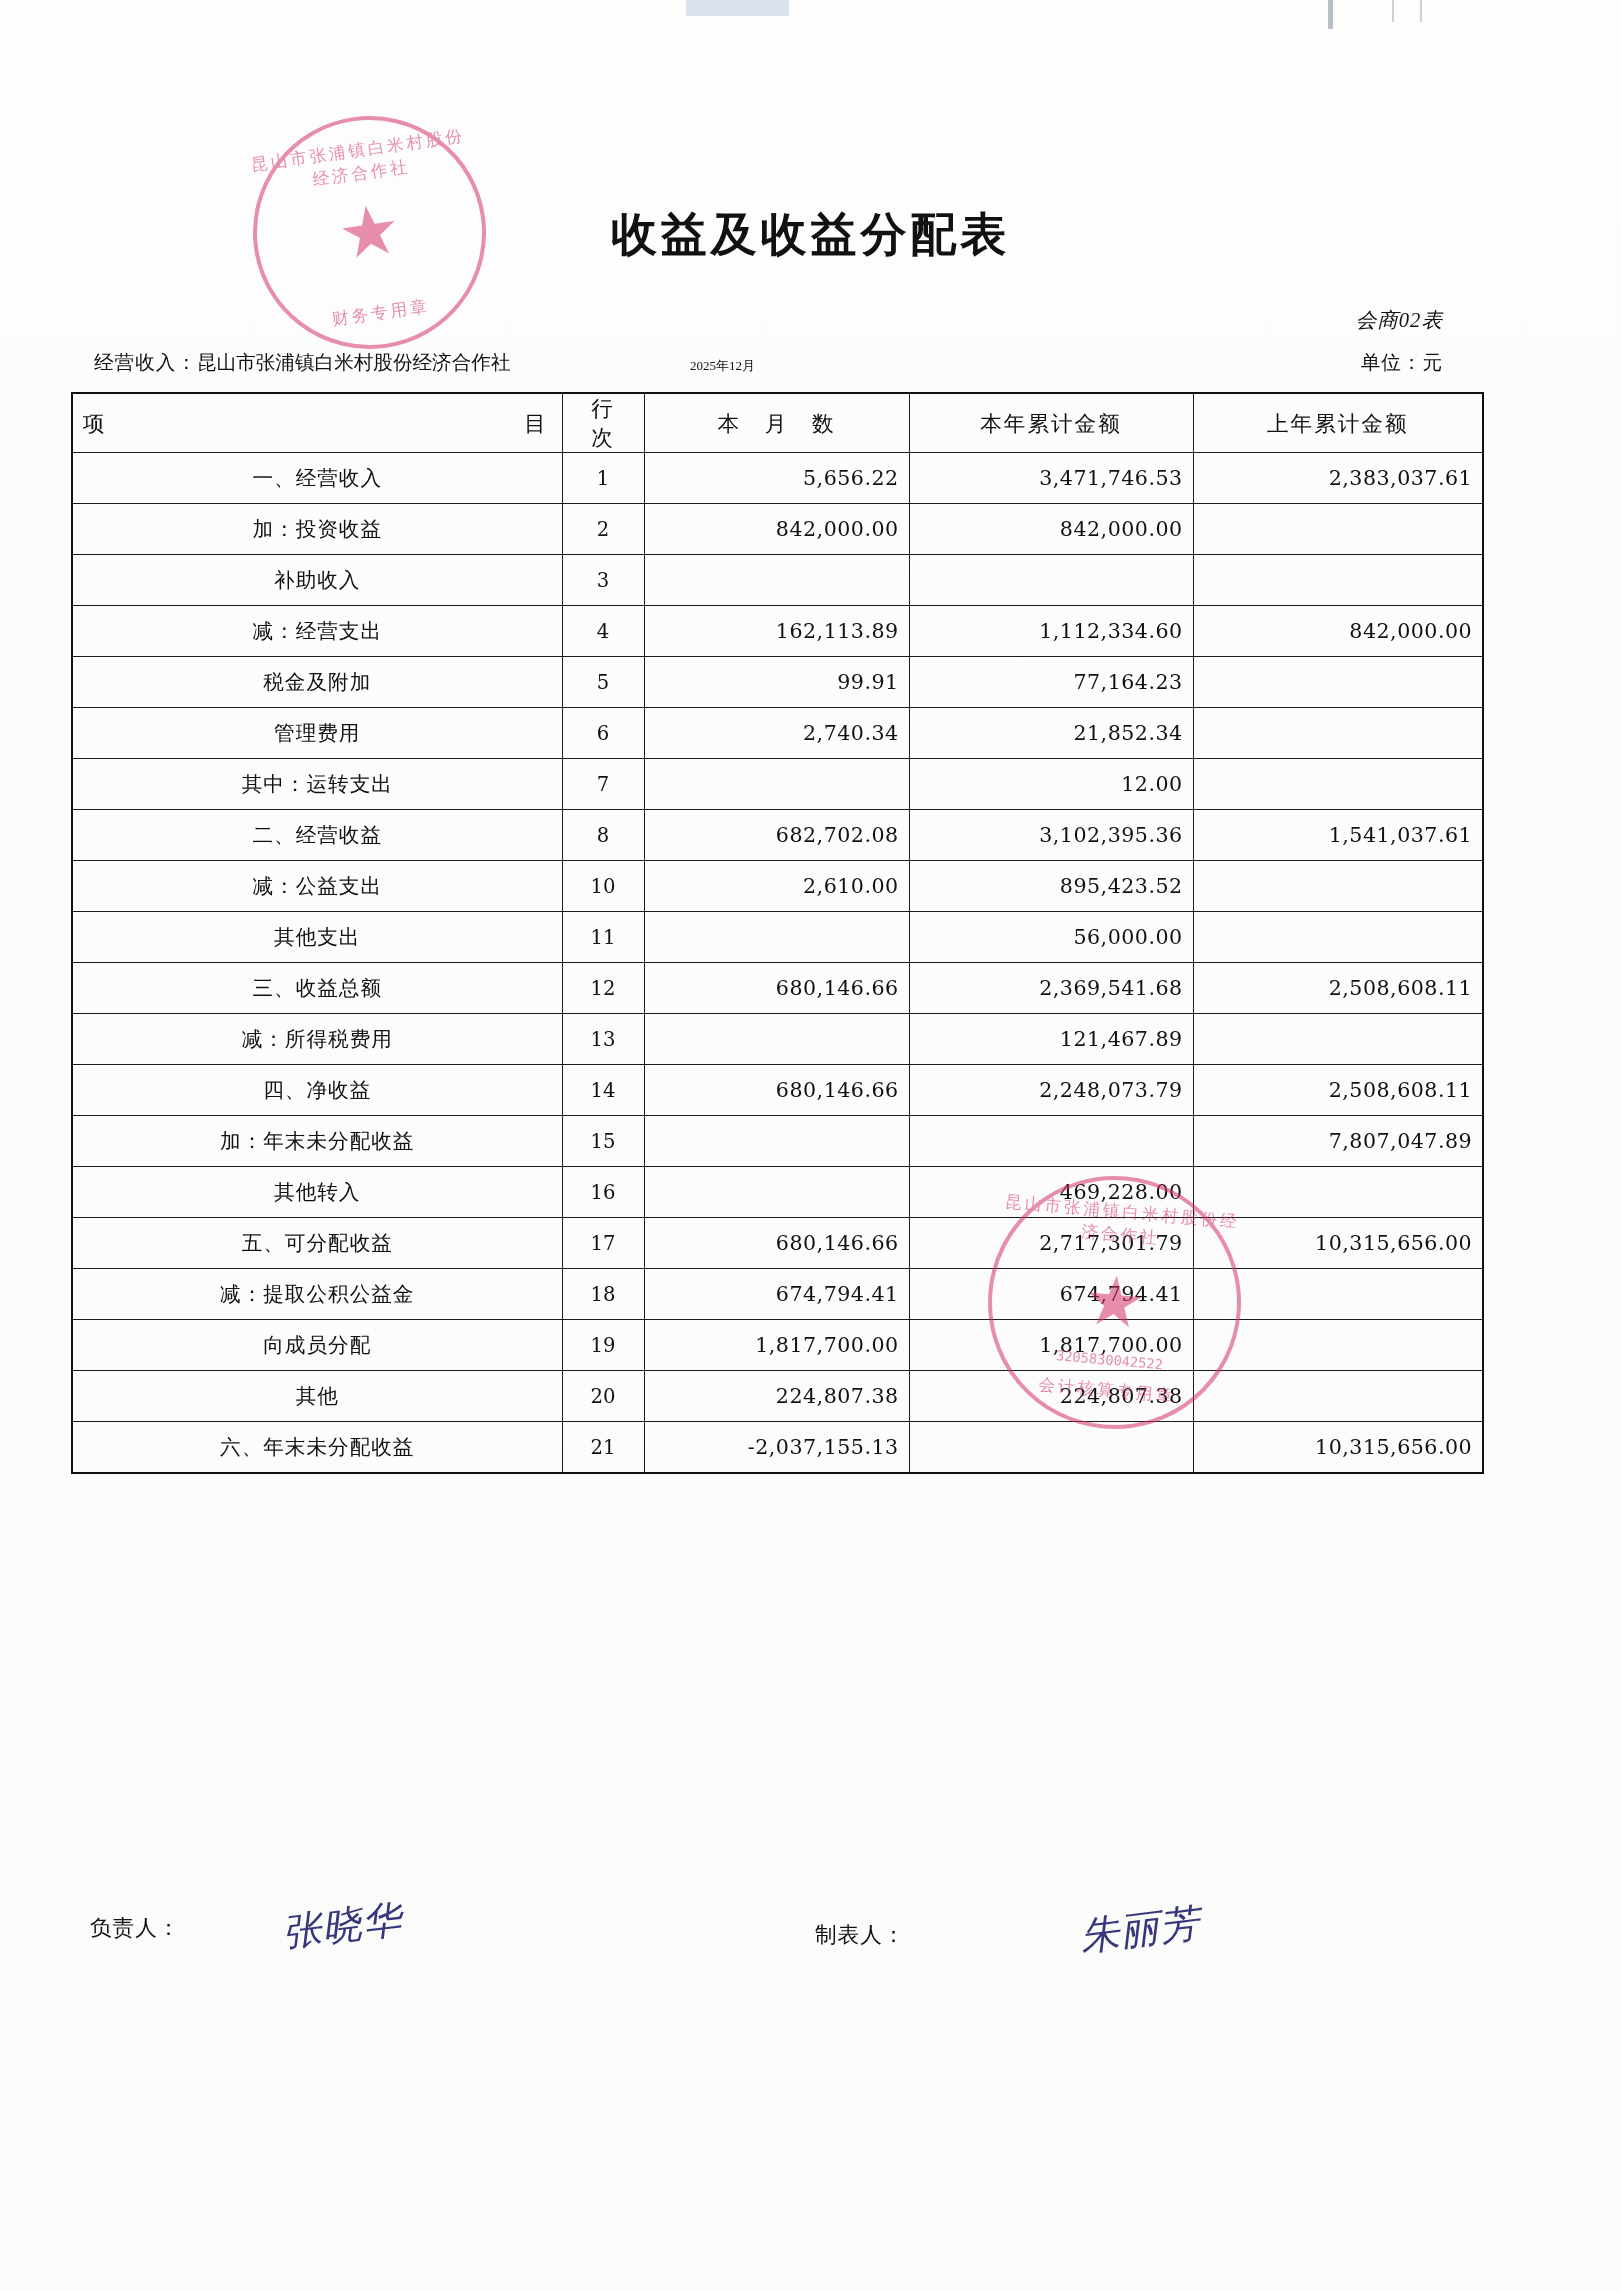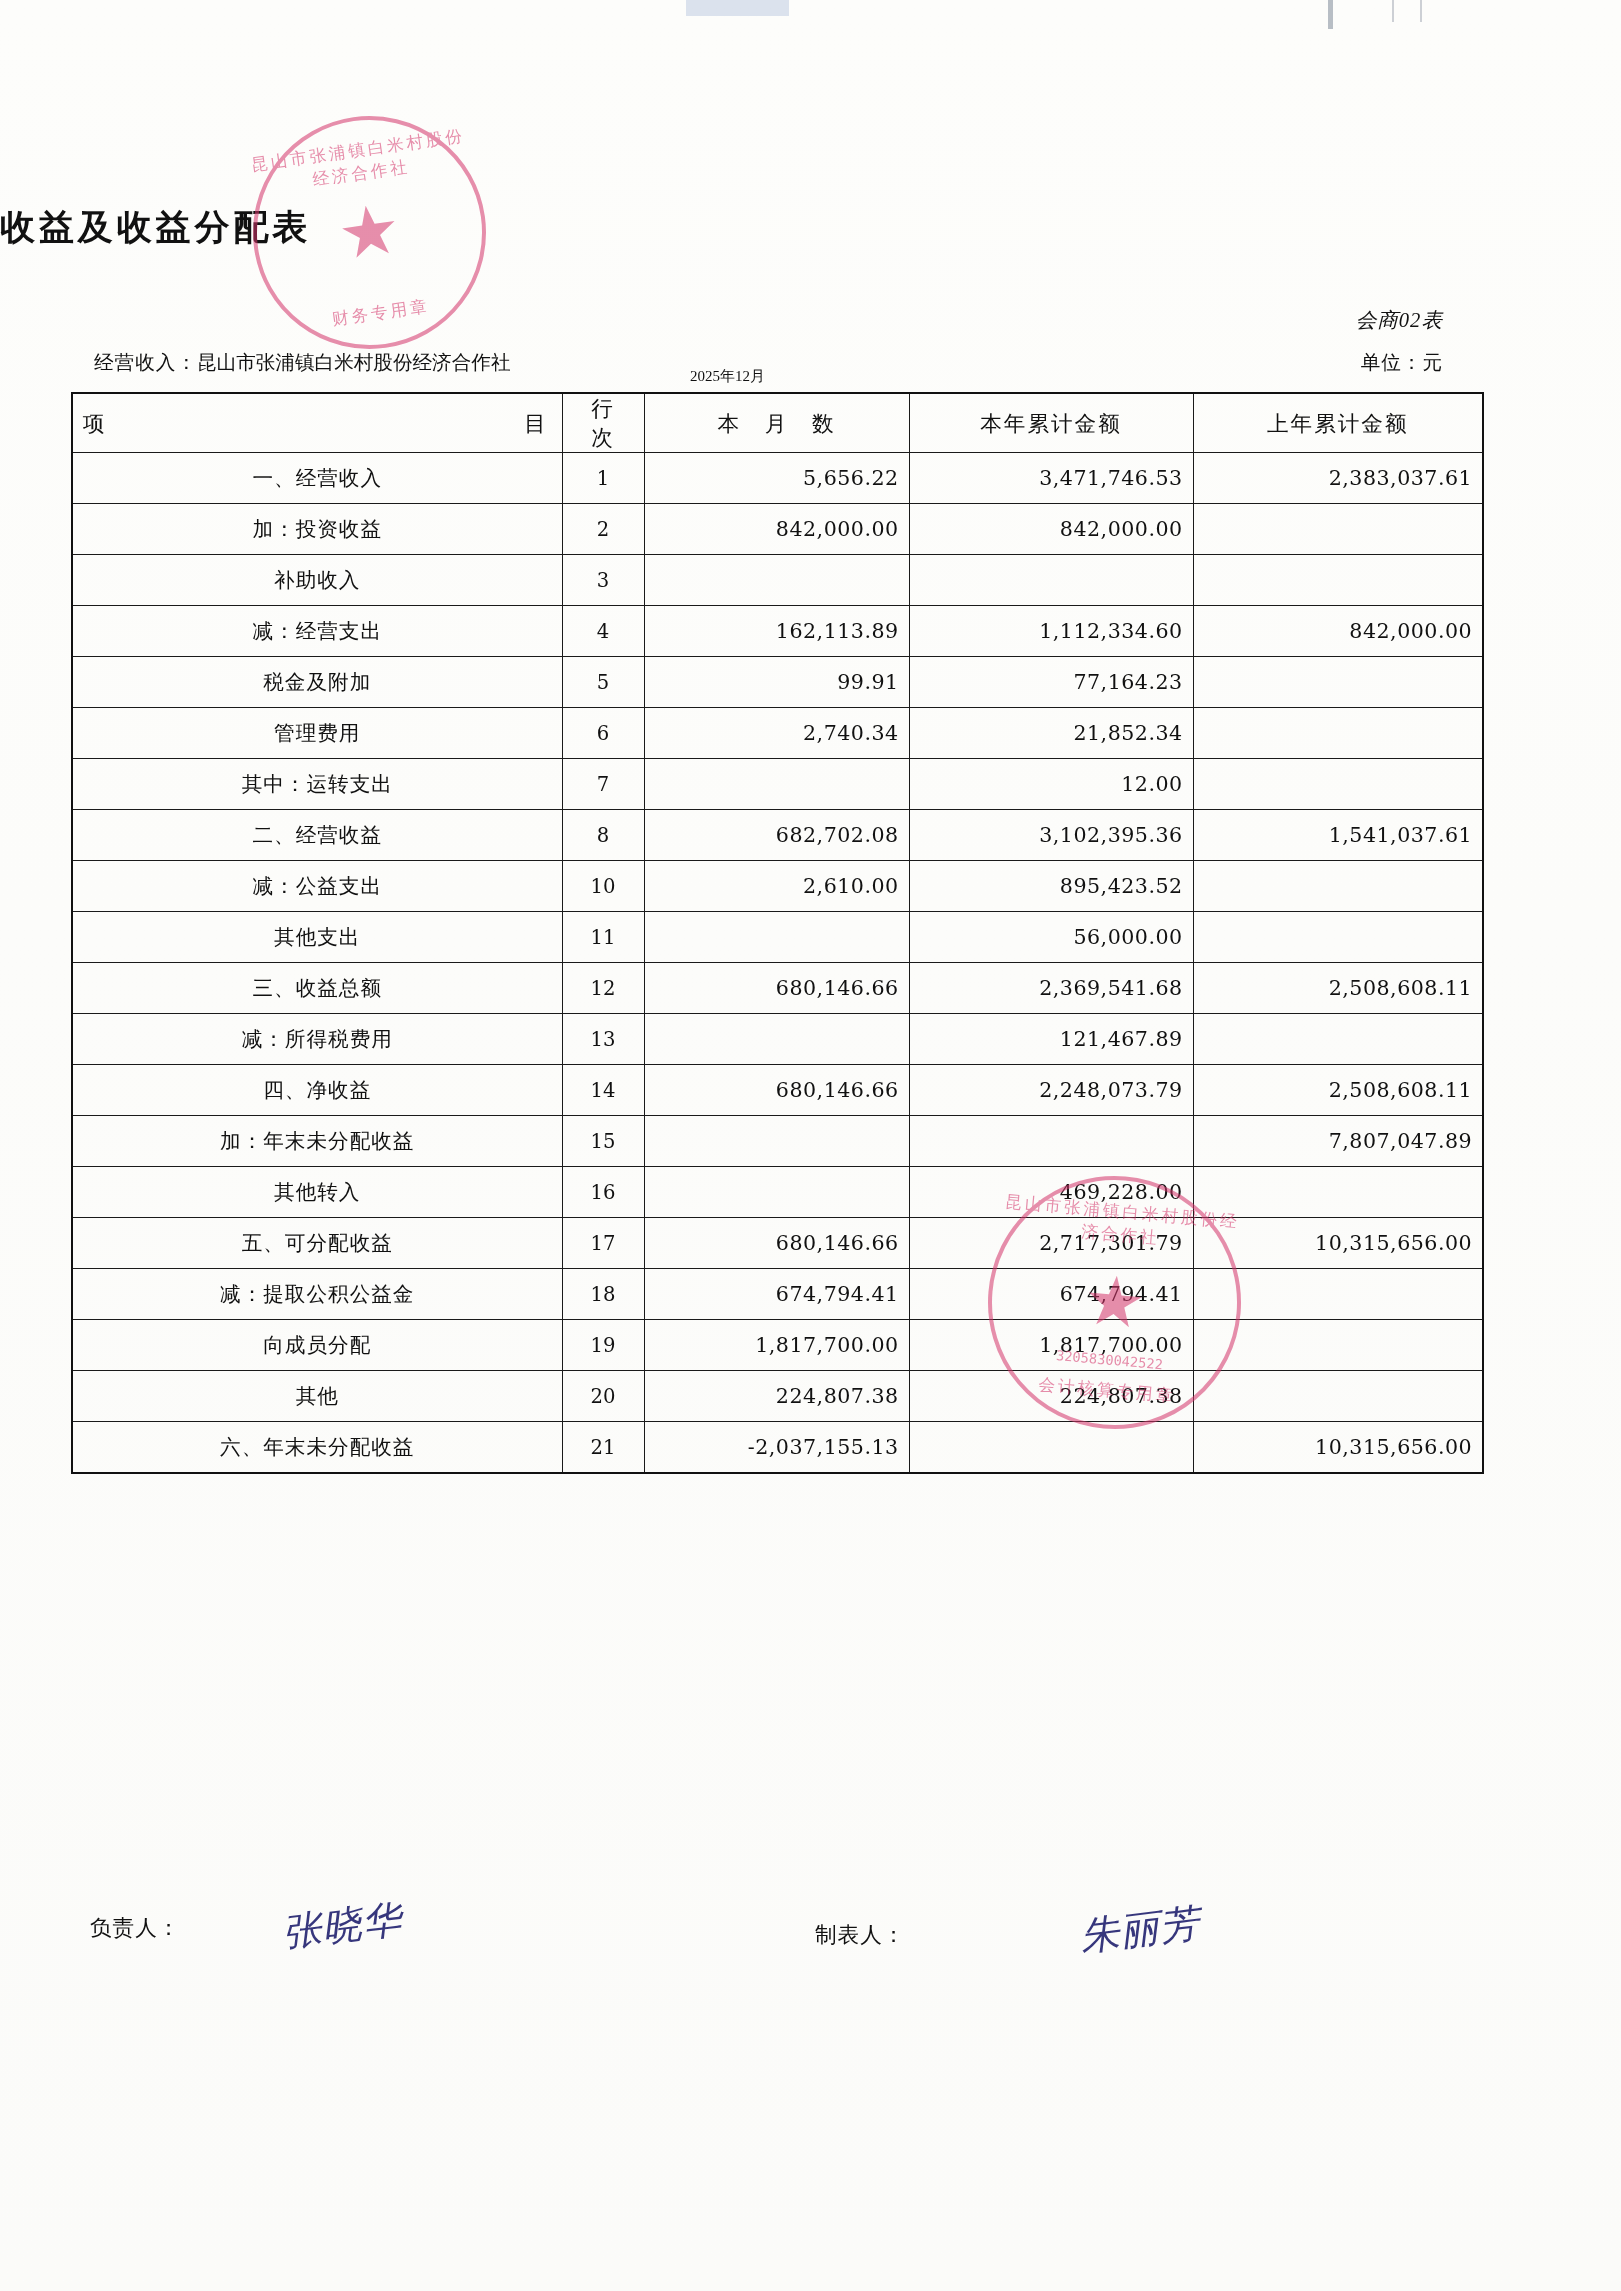--- a/index.html
+++ b/index.html
@@ -52,22 +52,22 @@
     border-right: 2px solid #b9bec6;
     opacity: .7;
   }
 
   
   .doc-title {
     position: absolute;
     top: 204px;
     left: 0;
     width: 100%;
-    text-align: left;
-    font-size: 35px;
+    text-align: center;
+    font-size: 46px;
     font-weight: bold;
     letter-spacing: 3.9px;
     font-family: Liberation Mono, monospace;
   }
 
   .form-code {
     position: absolute;
     top: 306px;
     right: 178px;
     font-size: 20.6px;
@@ -87,22 +87,22 @@
     position: absolute;
     left: 0;
     top: 0;
     white-space: nowrap;
   }
   .meta-unit .label { letter-spacing: 1px; }
   .meta-unit .value { letter-spacing: 0px; }
   .meta-period {
     position: absolute;
     left: 596px;
-    top: 18px;
-    font-size: 15px;
+    top: 8px;
+    font-size: 13px;
   }
   .meta-currency {
     position: absolute;
     right: 0;
     top: 0;
     white-space: nowrap;
     letter-spacing: 1px;
     font-family: Liberation Mono, monospace;
   }
 

